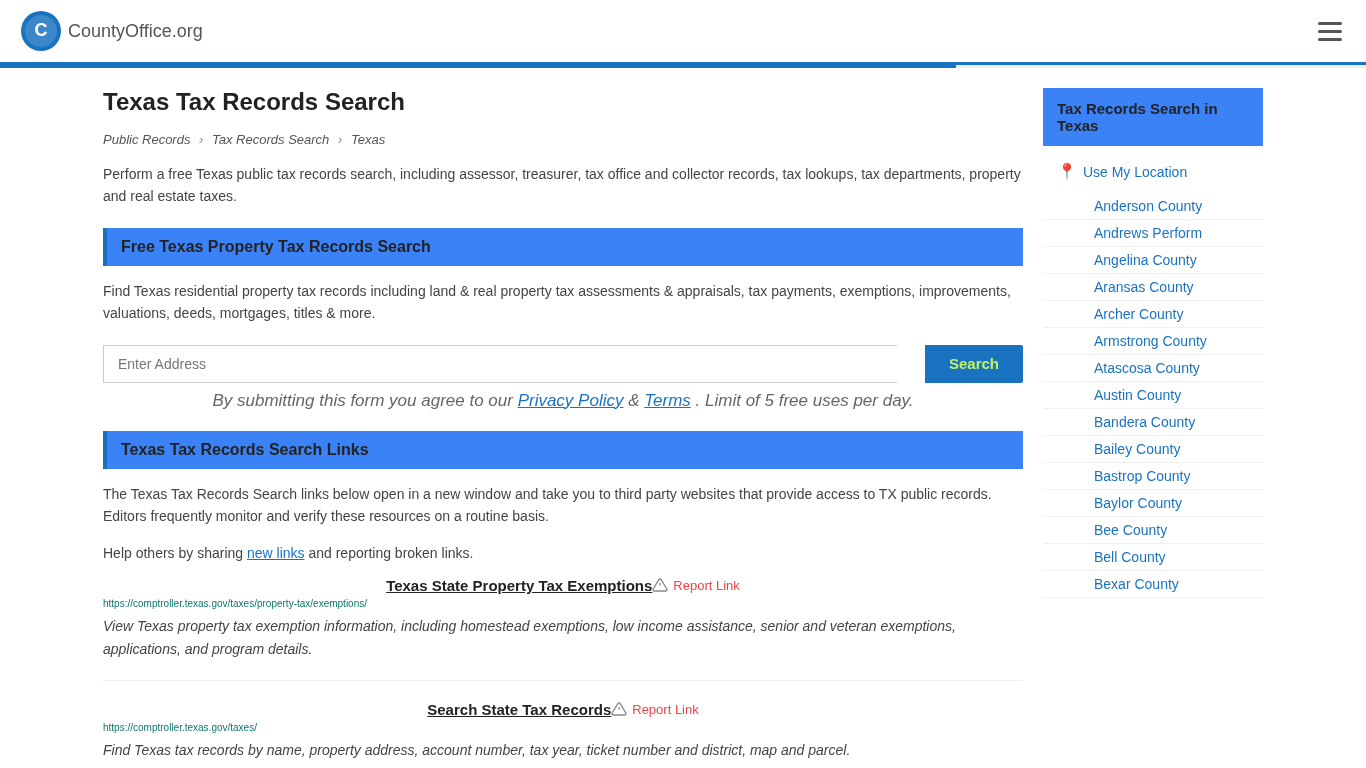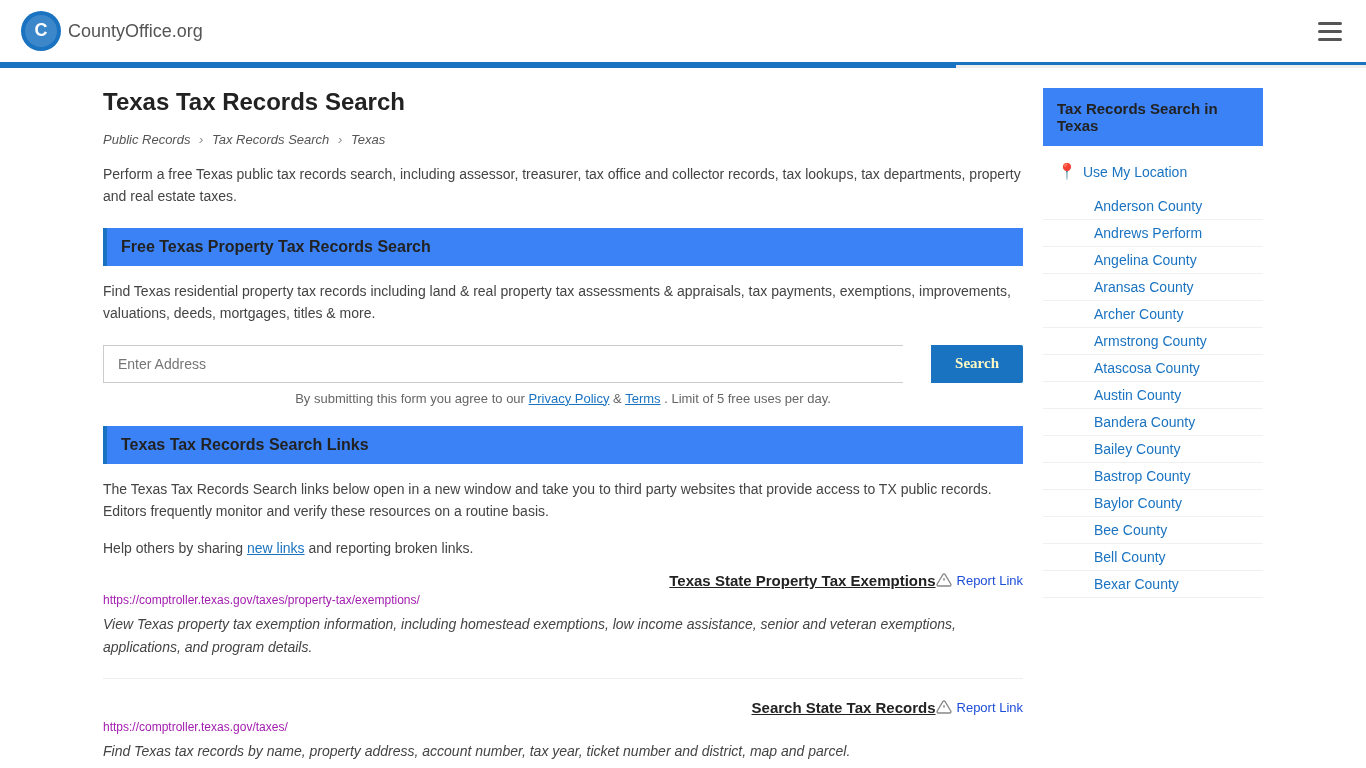--- a/index.html
+++ b/index.html
@@ -138,73 +138,73 @@
       flex: 1;
       padding: 10px 14px;
       border: 1px solid #ccc;
       border-right: none;
       font-size: 14px;
       outline: none;
       color: #666;
     }
     .address-form button {
       background: #1a73c1;
-      color: #fef9c3;
+      color: #bef264;
       border: none;
       padding: 10px 24px;
       font-size: 15px;
       font-weight: bold;
       cursor: pointer;
       border-radius: 0 2px 2px 0;
-      font-family: Liberation Serif, serif;
     }
     .form-disclaimer {
-      font-size: 13px;
+      font-size: 17px;
       color: #666;
       text-align: center;
+      font-style: italic;
     }
     .form-disclaimer a { color: #1a73c1; }
 
     
     .links-section { margin-bottom: 20px; }
     .links-description { font-size: 14px; color: #444; line-height: 1.6; margin-bottom: 18px; }
     .help-text { font-size: 14px; color: #444; margin-bottom: 16px; }
     .help-text a { color: #1a73c1; text-decoration: underline; }
 
     
     .link-item {
       margin-bottom: 20px;
       padding-bottom: 20px;
       border-bottom: 1px solid #eee;
     }
     .link-item-header {
       display: flex;
-      justify-content: flex-end;
+      justify-content: center;
       align-items: flex-start;
       margin-bottom: 4px;
     }
     .link-item-title {
       font-size: 15px;
       font-weight: bold;
       color: #222;
       text-decoration: underline;
       cursor: pointer;
     }
     .report-link {
       display: flex;
       align-items: center;
       gap: 5px;
-      color: #1d4ed8;
+      color: #ef4444;
       font-size: 13px;
       cursor: pointer;
       white-space: nowrap;
     }
     .link-item-url {
-      color: #a21caf;
-      font-size: 12px;
+      color: #0f766e;
+      font-size: 10px;
       margin-bottom: 6px;
     }
     .link-item-desc {
       font-size: 14px;
       color: #444;
       line-height: 1.6;
       font-style: italic;
     }
 
     

